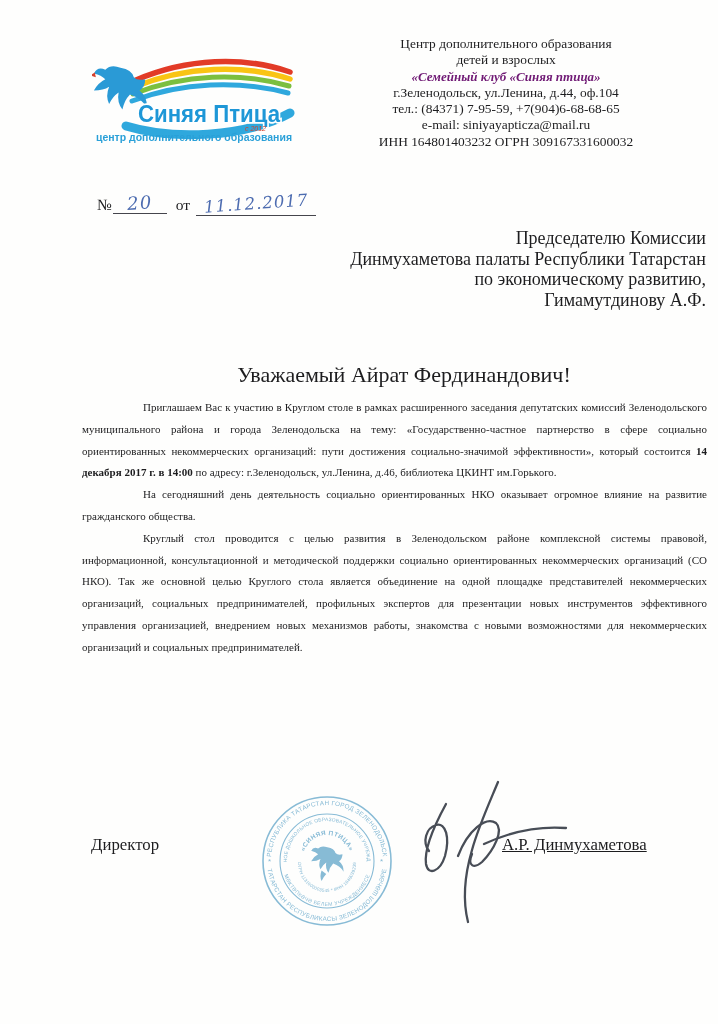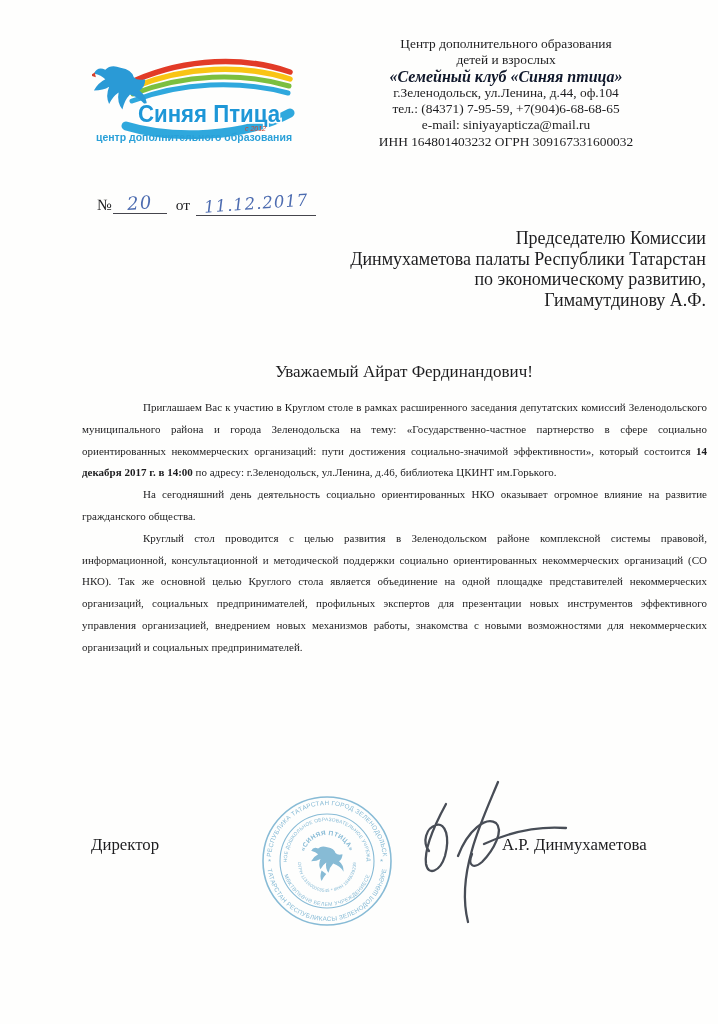--- a/index.html
+++ b/index.html
@@ -5,43 +5,43 @@
   html,body { margin:0; padding:0; background:#e8e8e8; }
   .page {
     position:relative; width:718px; height:1024px; margin:0 auto;
     background:#fefefd; overflow:hidden;
     font-family:"Liberation Serif","DejaVu Serif",serif; color:#1d1d1f;
   }
   
   .logo-svg { position:absolute; left:92px; top:56px; }
   .org-info { position:absolute; left:336px; top:36px; width:340px;
     text-align:center; font-size:13.4px; line-height:16.3px; }
-  .org-info .club-line { color:#0f172a; font-weight:bold; font-style:italic; font-size:16px; }
+  .org-info .club-line { color:#701a75; font-weight:bold; font-style:italic; font-size:13px; }
   
   .ref-line { position:absolute; left:97px; top:193px; font-size:15.5px; }
   .blank { display:inline-block; border-bottom:1.4px solid #45454c; text-align:center; height:20px; }
   .blank.num { width:54px; margin-left:1px; margin-right:9px; }
   .blank.date { width:120px; margin-left:6px; }
   .hw { font-family:"DejaVu Serif",serif; font-style:italic; color:#4d6cb0;
     font-size:18px; letter-spacing:1.5px; display:inline-block;
     transform:rotate(-4deg) translateY(-1px); white-space:nowrap; }
   .hw.date-hw { font-size:16.5px; letter-spacing:1px; }
   
   .addressee { position:absolute; left:268px; top:228px; width:438px;
     text-align:right; font-size:18px; line-height:20.7px; }
   
   .salutation { position:absolute; left:97px; top:362px; width:614px;
-    text-align:center; font-size:17px; }
+    text-align:center; font-size:22px; }
   
   .body-text { position:absolute; left:82px; top:397px; width:625px;
     font-size:11px; line-height:21.8px; text-align:justify; }
   .body-text p { margin:0; text-indent:61px; }
   
   .sig-position { position:absolute; left:91px; top:835px; font-size:16.8px; }
-  .sig-name { position:absolute; left:502px; top:835px; font-size:16.8px; }
+  .sig-name { position:absolute; left:502px; top:835px; font-size:16.8px;text-decoration:underline; }
   .stamp-svg { position:absolute; left:259px; top:793px; opacity:0.93; }
   .sign-svg { position:absolute; left:388px; top:768px; }
   .stamp-text { font-family:"Liberation Sans","DejaVu Sans",sans-serif; }
 </style>
 </head>
 <body>
 
 <div class="page">
 
   <svg class="logo-svg" width="204" height="90" viewBox="0 0 204 90">

